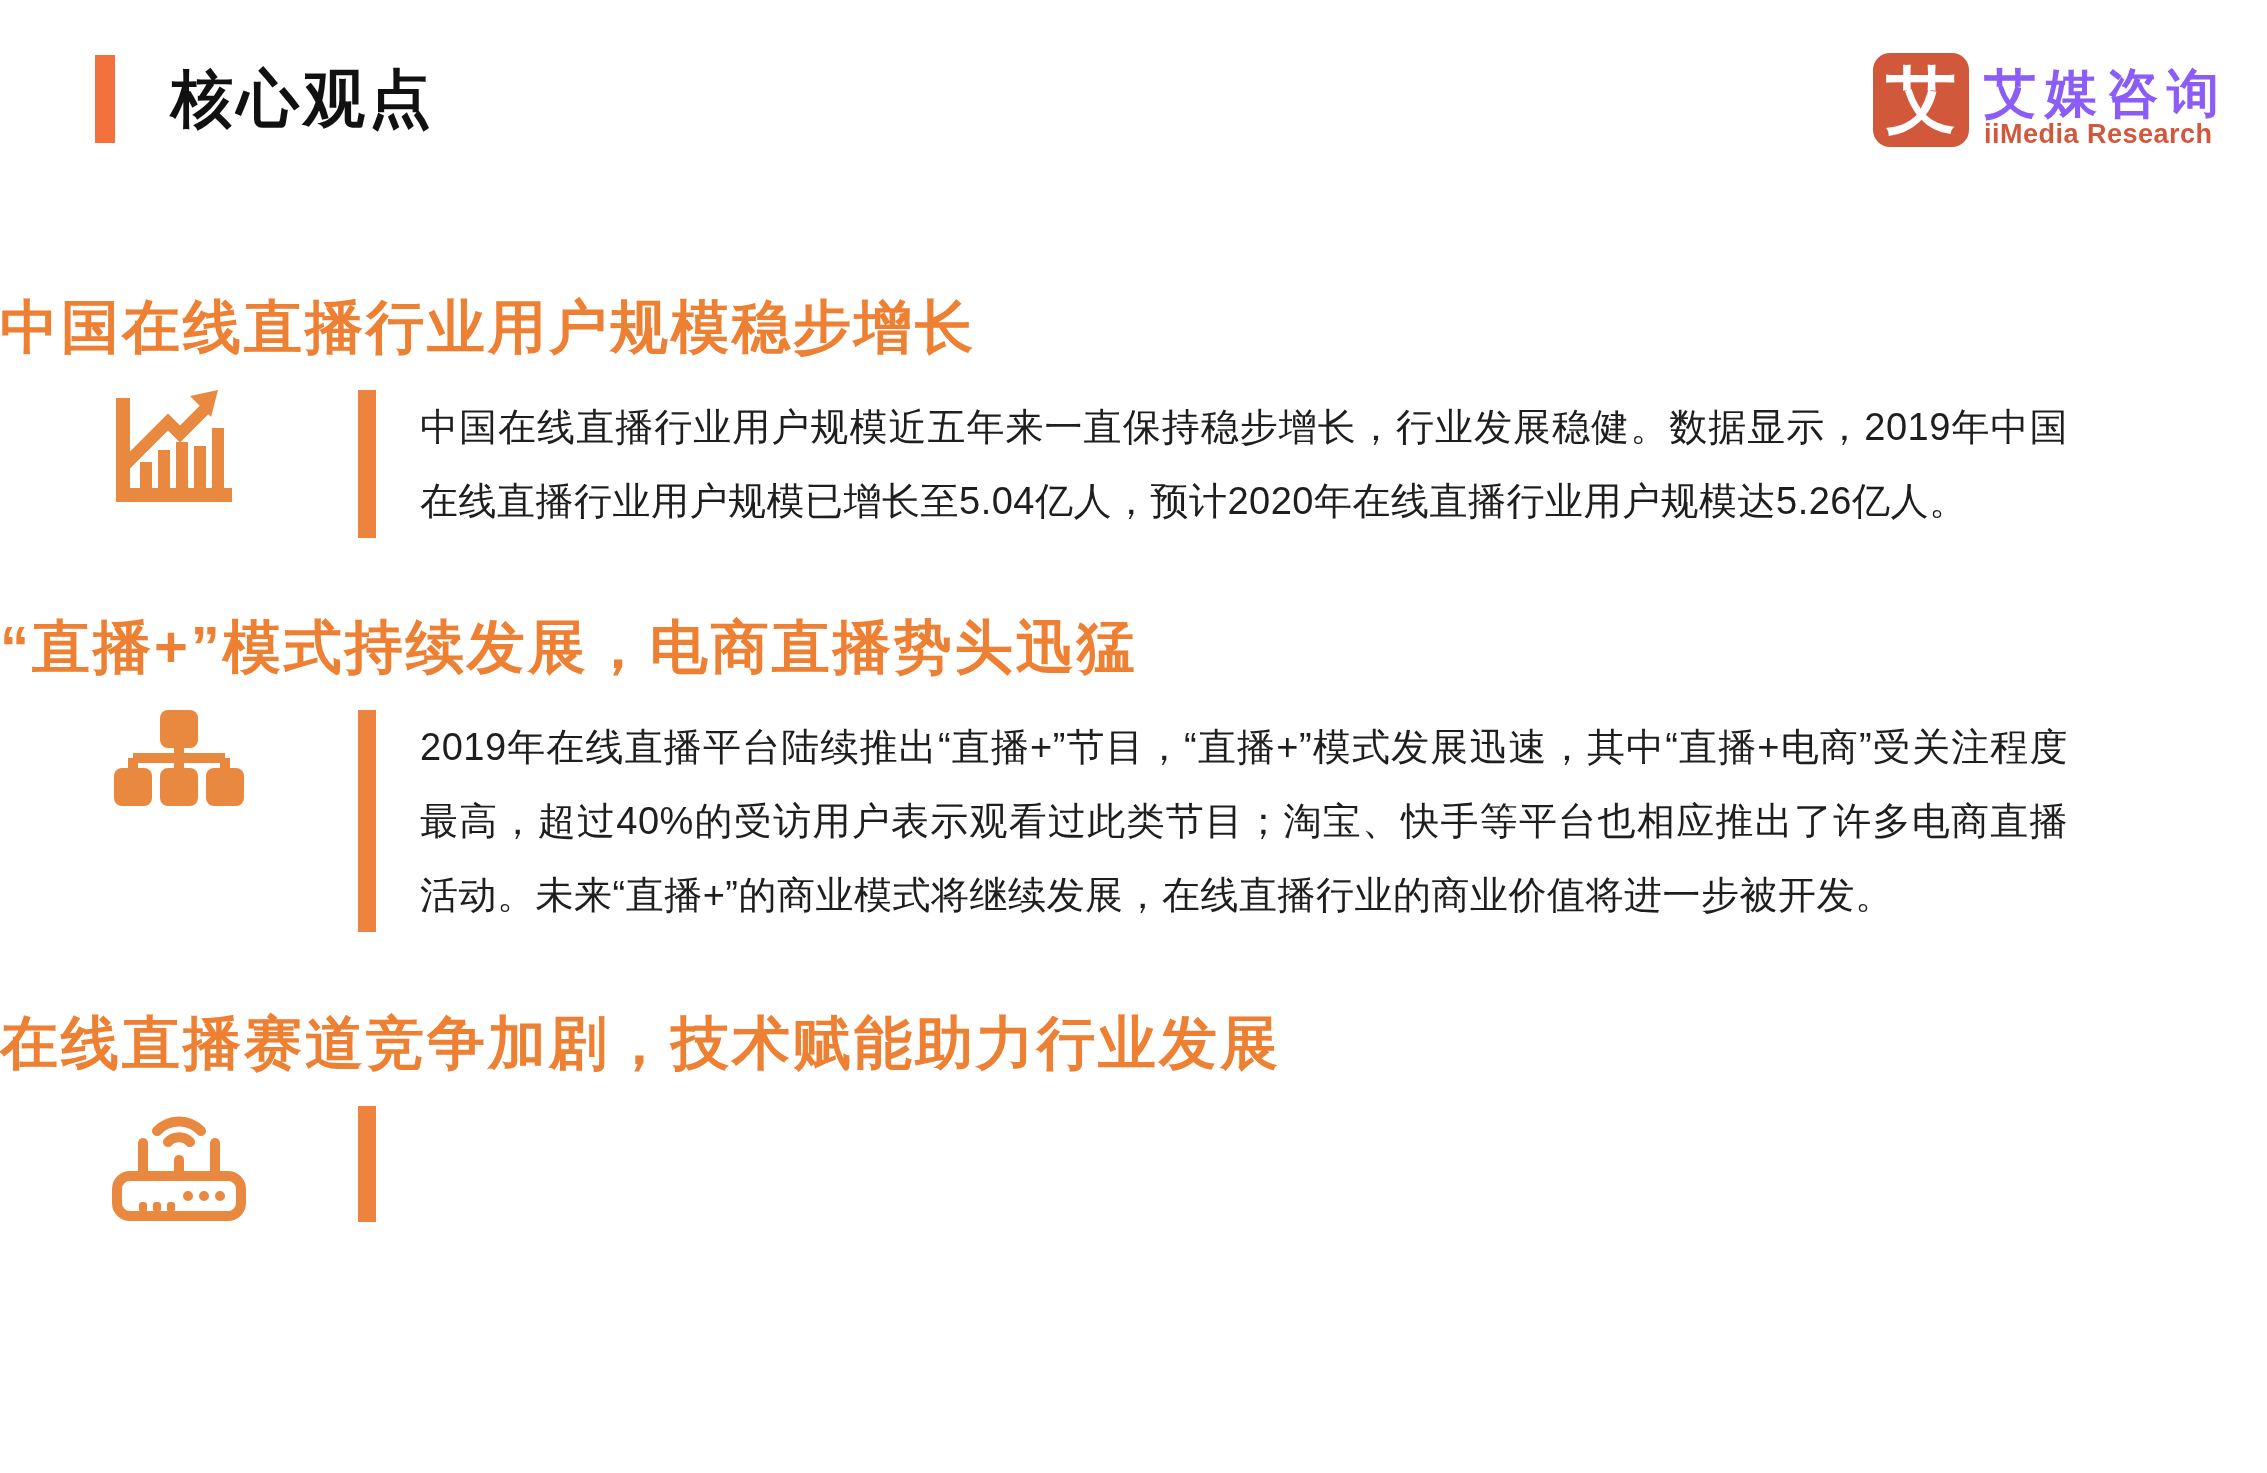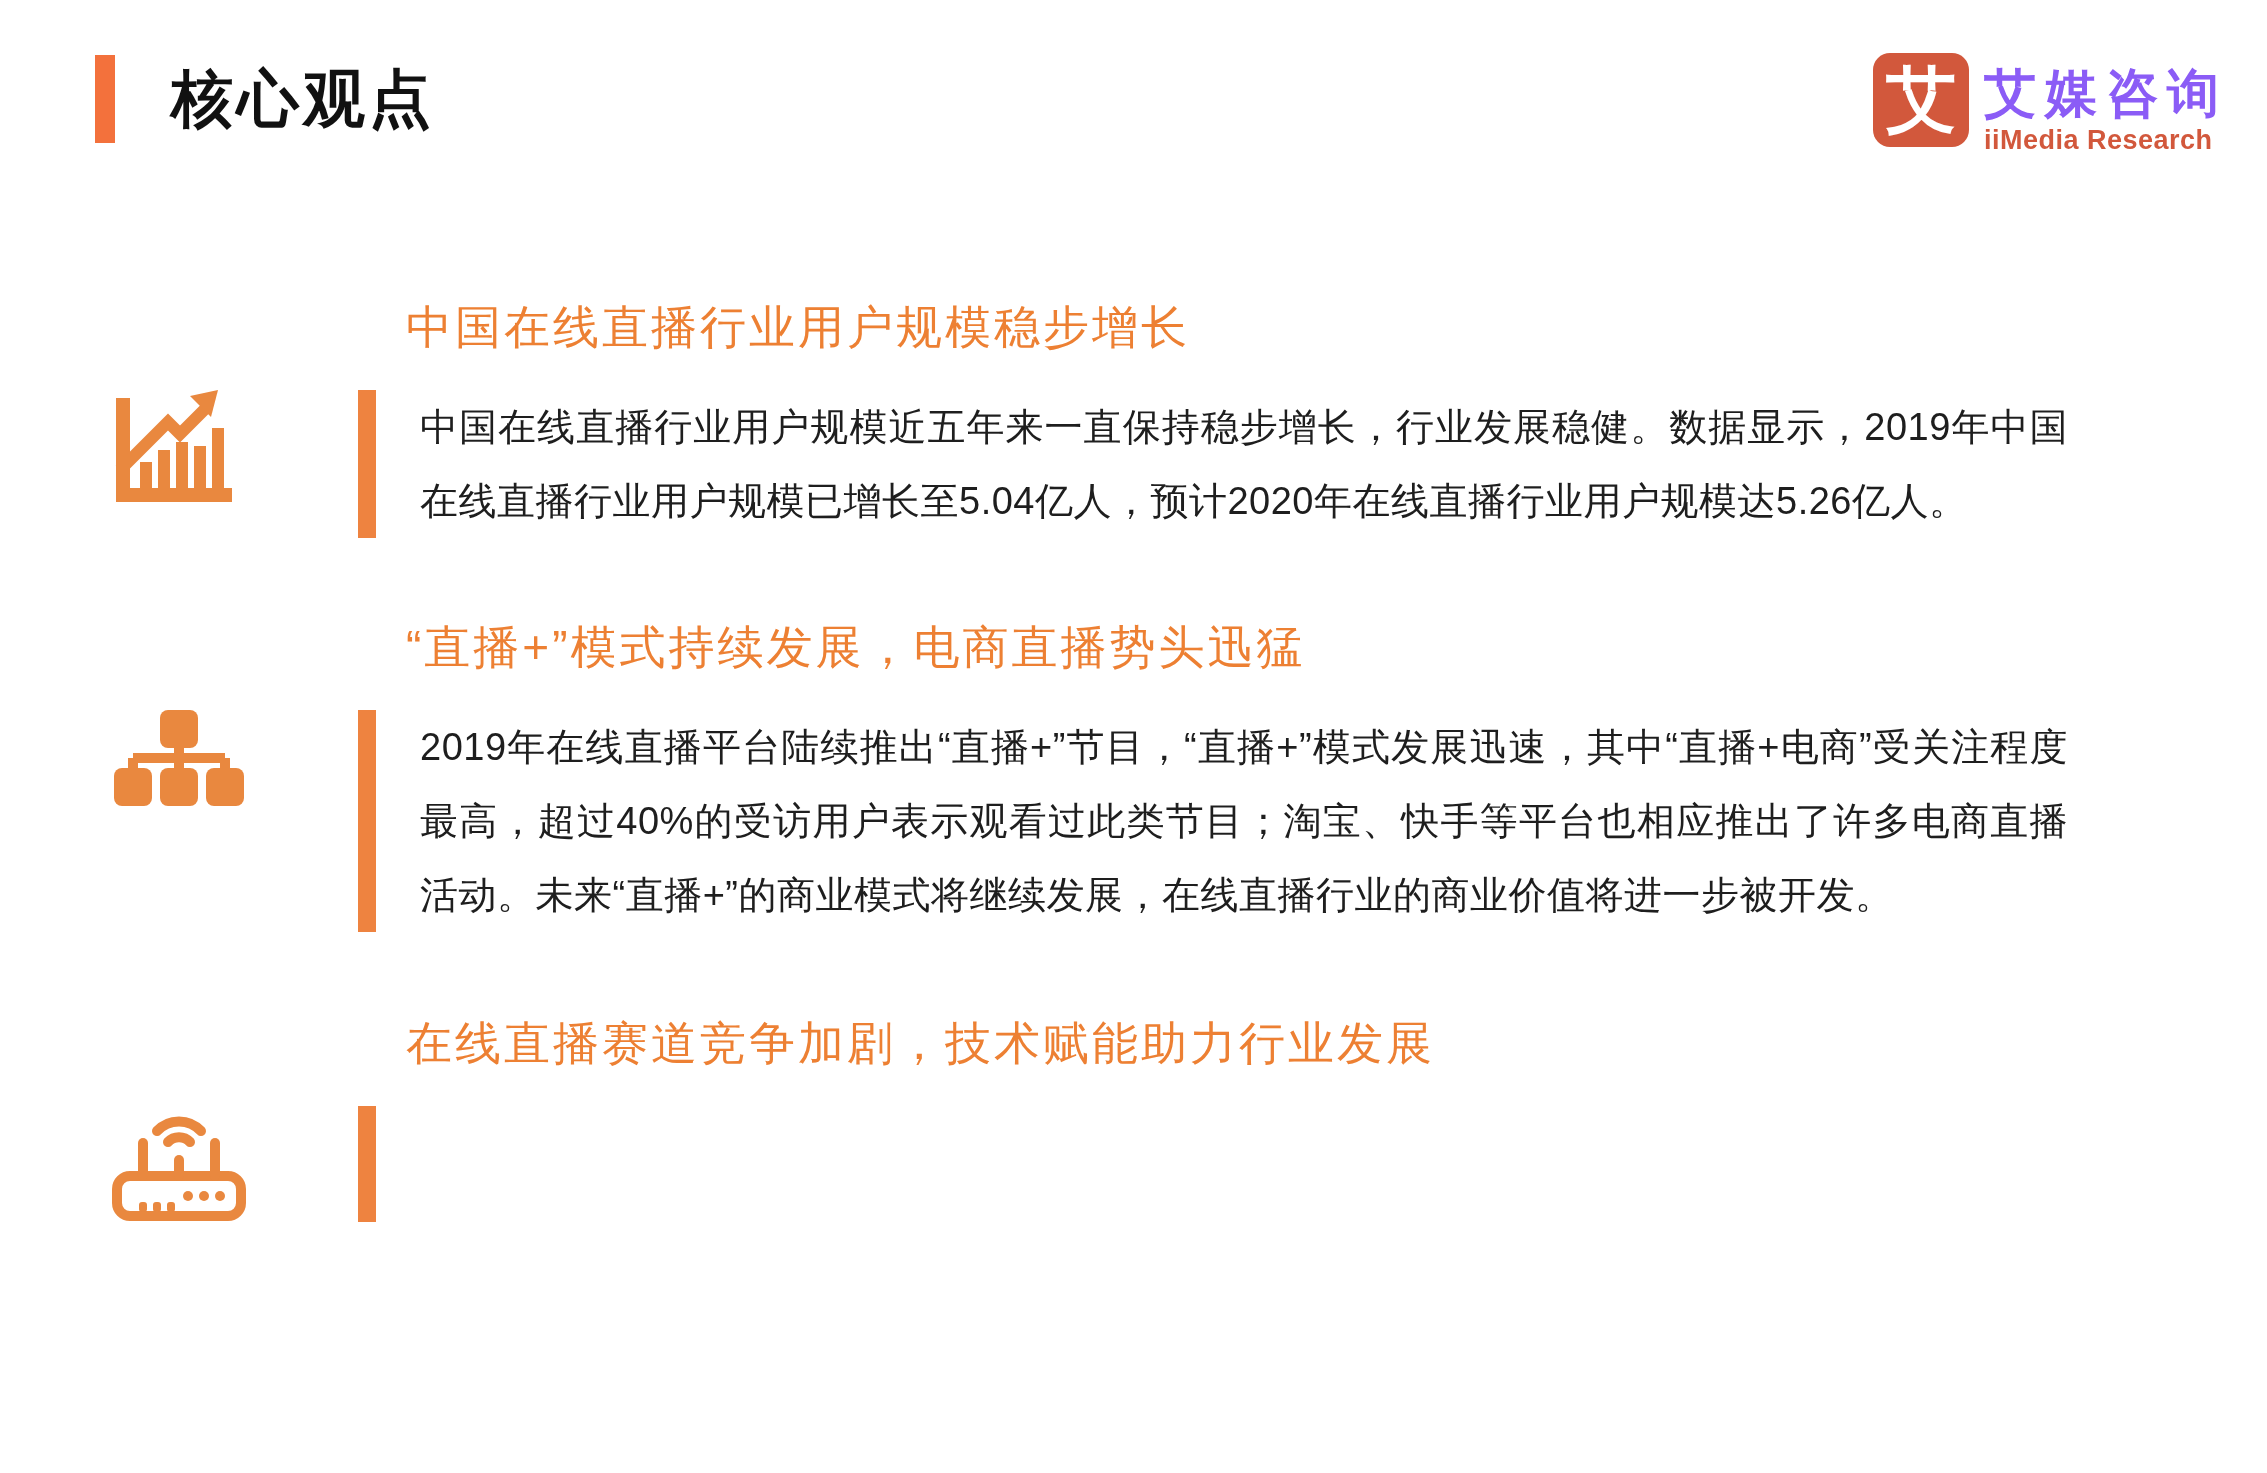--- a/index.html
+++ b/index.html
@@ -38,32 +38,31 @@
     display:flex; align-items:center; justify-content:center;
     color:#ffffff; font-size:70px; font-weight:bold;
   }
   .logo-text { margin-left:15px; padding-top:14px; }
   .logo-cn {
     font-size:52px; font-weight:bold; color:#8b5cf6;
     letter-spacing:9px; line-height:1.0; white-space:nowrap;
   }
   .logo-en {
     font-size:27px; font-weight:bold; color:#D2583C;
-    margin-top:6px; letter-spacing:0.5px; white-space:nowrap;
+    letter-spacing:0.5px; white-space:nowrap;
   }
 
   
   .section { position:absolute; left:0; width:2267px; }
   .section-1 { top:298px; }
   .section-2 { top:618px; }
   .section-3 { top:1014px; }
 
   .section-heading {
-    margin-left:406px;
-    font-size:46px; font-weight:normal;
+    font-size:58px; font-weight:bold;
     color:#ED8033; letter-spacing:3px;
     line-height:58px;
   }
   .section-row {
     margin-top:34px;
     display:flex; align-items:flex-start;
   }
   .icon-cell {
     width:358px; flex:0 0 358px;
     display:flex; justify-content:center; align-items:center;

